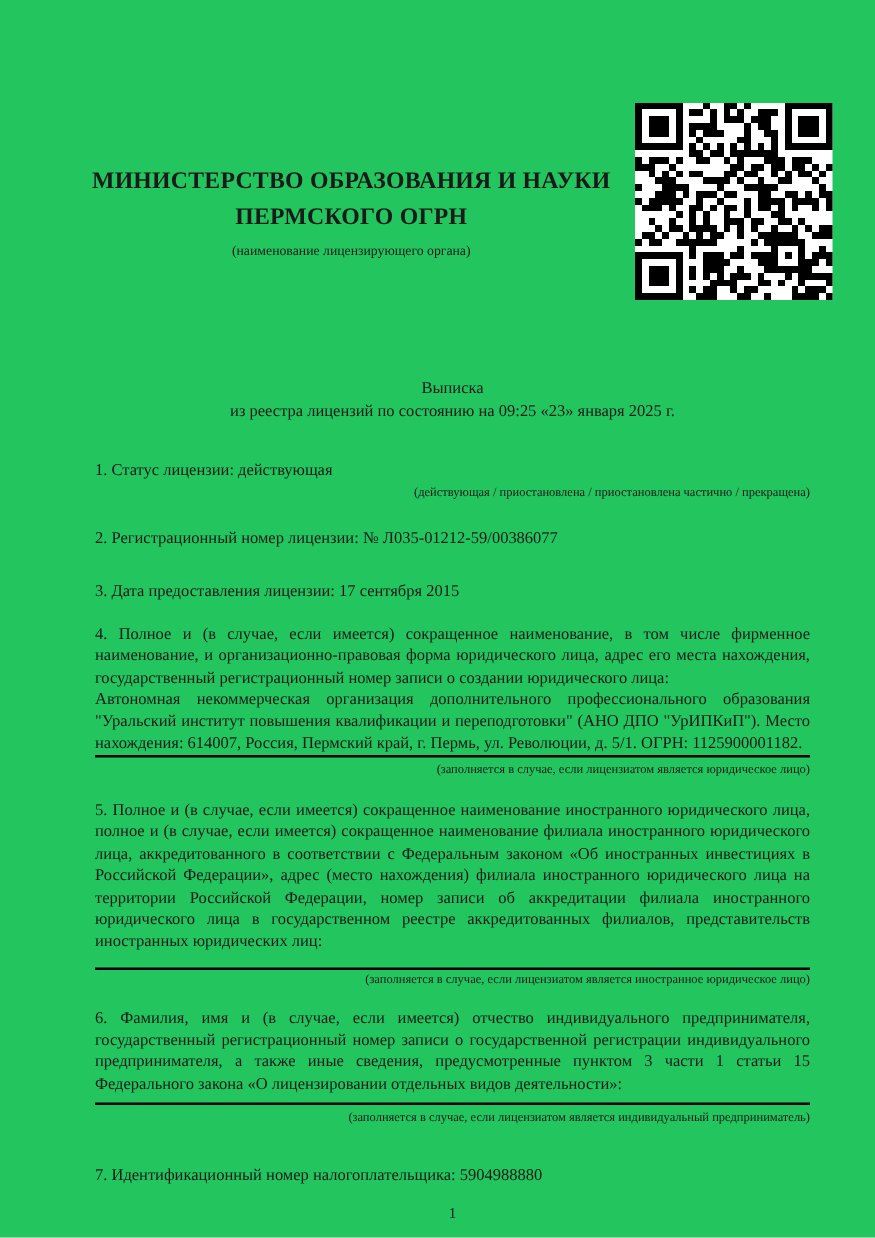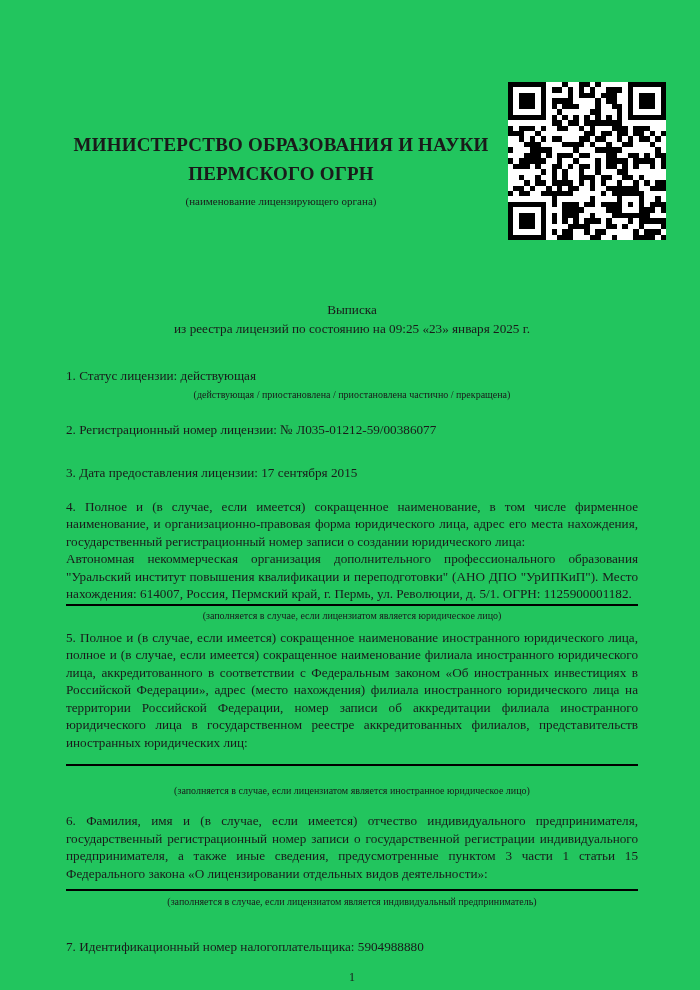--- a/index.html
+++ b/index.html
@@ -39,21 +39,21 @@
     left: 508px;
     top: 82px;
     width: 158px;
     height: 158px;
   }
   .qr svg { display: block; width: 158px; height: 158px; }
 
   
   .content {
     position: absolute;
-    left: 66px;
+    left: 76px;
     top: 0;
     width: 572px;
   }
   .doc-title {
     margin-top: 300px;
     text-align: center;
     font-size: 13.2px;
     line-height: 19px;
   }
   .line-item {
@@ -62,39 +62,39 @@
     white-space: nowrap;
   }
   .para {
     font-size: 13.2px;
     line-height: 17.5px;
     text-align: justify;
   }
   .note-center {
     font-size: 10px;
     line-height: 13px;
-    text-align: center;
+    text-align: right;
   }
   .rule {
     border: none;
     border-top: 2px solid #000;
     margin: 0;
     height: 0;
   }
 
   .mt-status { margin-top: 29px; }
   .mt-status-note { margin-top: 3px; }
   .mt-reg { margin-top: 20px; }
   .mt-date { margin-top: 26px; }
   .mt-para4 { margin-top: 16px; }
   .mt-rule4 { margin-top: 1px; }
   .mt-note4 { margin-top: 3px; }
-  .mt-para5 { margin-top: 7px; }
+  .mt-para5 { margin-top: 17px; }
   .mt-rule5 { margin-top: 13px; }
-  .mt-note5 { margin-top: 18px; }
+  .mt-note5 { margin-top: 1px; }
   .mt-para6 { margin-top: 15px; font-family: Liberation Serif, serif; }
   .mt-rule6 { margin-top: 7px; }
   .mt-note6 { margin-top: 4px; }
   .mt-inn { margin-top: 30px; }
   .page-number {
     margin-top: 13px;
     text-align: center;
     font-size: 12px;
     line-height: 16px;
   }

